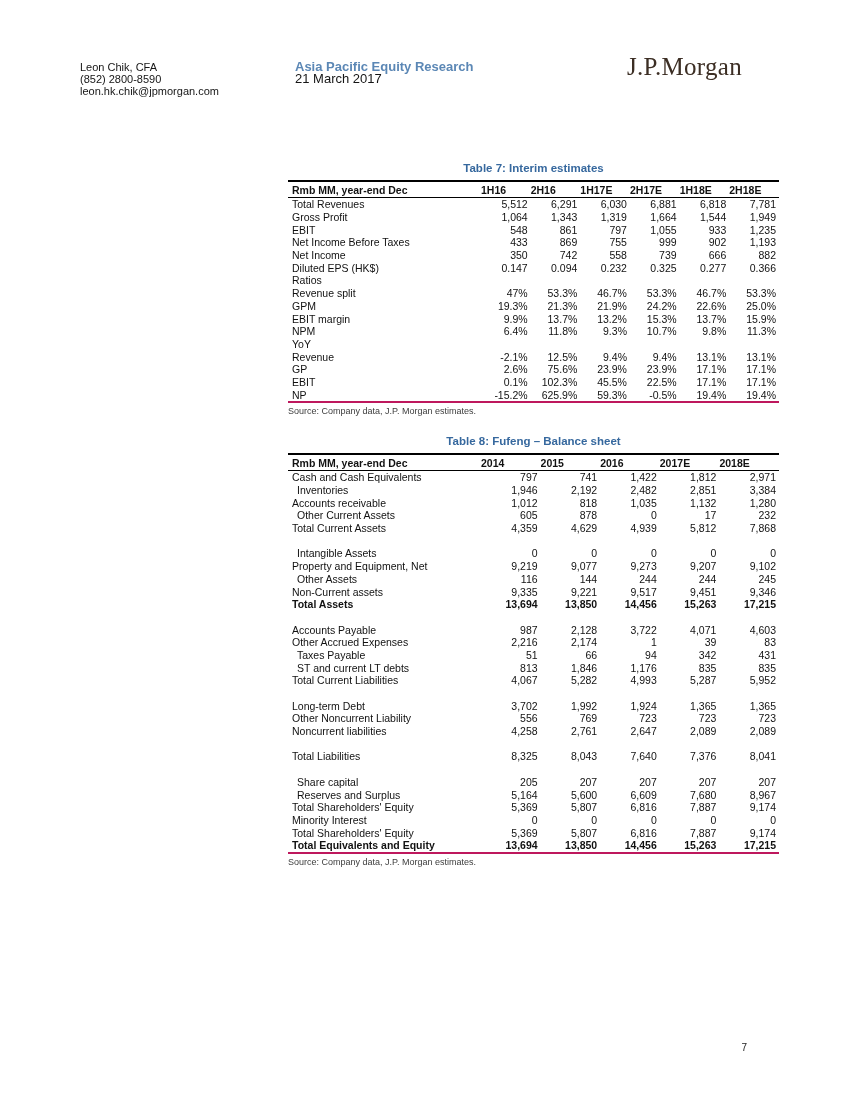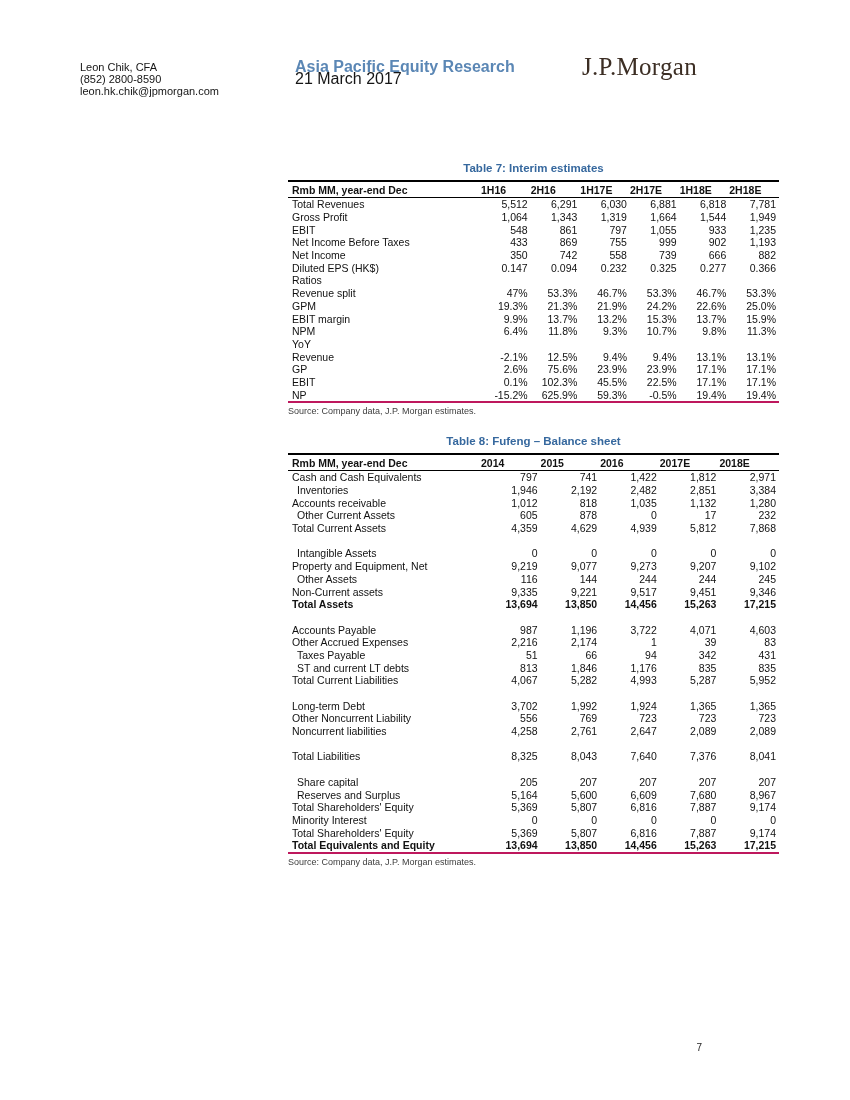--- a/index.html
+++ b/index.html
@@ -8,25 +8,25 @@
     --logo-color:#3c2e24;
     --source-gray:#3d3d3d;
     --ink:#111111;
   }
   html,body{margin:0;padding:0;}
   body{
     width:850px;height:1100px;background:#ffffff;
     font-family:"Liberation Sans","DejaVu Sans",sans-serif;
     color:var(--ink);
   }
-  .page{position:relative;width:782px;height:1100px;overflow:hidden;background:#fff;}
+  .page{position:relative;width:782px;height:1100px;overflow:hidden;background:#fff;padding-left:45px;}
 
   
   .analyst{position:absolute;left:80px;top:61px;font-size:11px;line-height:12px;color:#151515;}
-  .research{position:absolute;left:295px;top:61px;font-size:16px;line-height:12px;}
+  .research{position:absolute;left:295px;top:61px;font-size:13px;line-height:12px;}
   .research-line{color:var(--research-blue);font-weight:bold;}
   .date-line{color:#151515;}
   .logo{
     position:absolute;right:85px;top:53px;
     font-family:"Liberation Serif","DejaVu Serif",serif;
     font-size:25px;color:var(--logo-color);letter-spacing:0.3px;
   }
 
   
   .content{position:absolute;left:288px;top:162px;width:491px;}
@@ -331,21 +331,21 @@
               <td>14,456</td>
               <td>15,263</td>
               <td>17,215</td>
             </tr>
             <tr class="blank">
               <td colspan="6"></td>
             </tr>
             <tr>
               <td>Accounts Payable</td>
               <td>987</td>
-              <td>1,196</td>
+              <td>2,128</td>
               <td>3,722</td>
               <td>4,071</td>
               <td>4,603</td>
             </tr>
             <tr>
               <td>Other Accrued Expenses</td>
               <td>2,216</td>
               <td>2,174</td>
               <td>1</td>
               <td>39</td>

